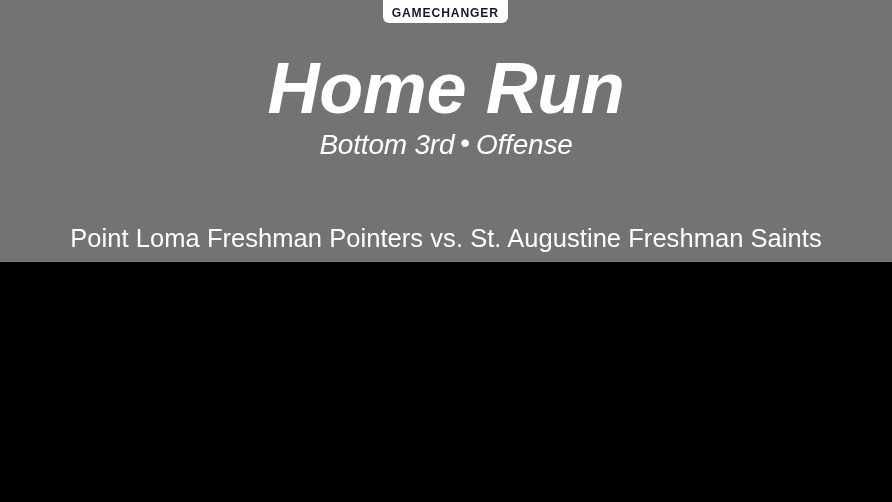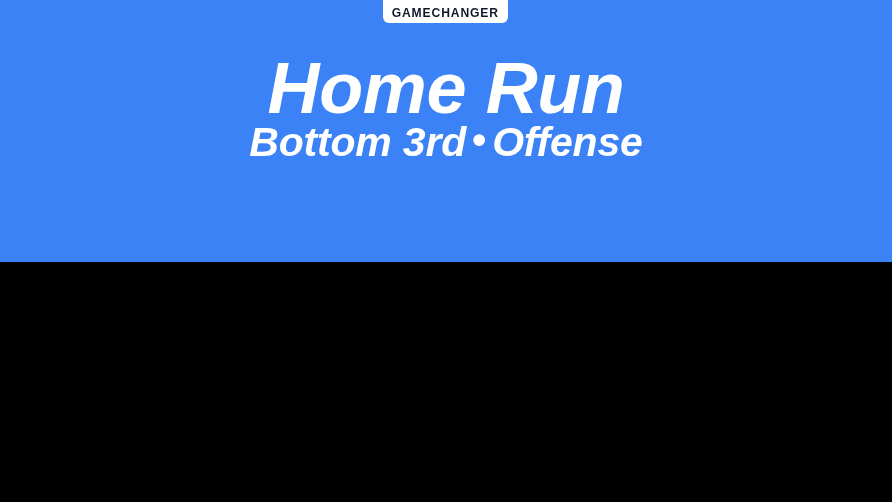--- a/index.html
+++ b/index.html
@@ -14,21 +14,21 @@
   body {
     background: #000000;
     font-family: "Liberation Sans", sans-serif;
     -webkit-font-smoothing: antialiased;
   }
 
   .broadcast-card {
     position: relative;
     width: 892px;
     height: 502px;
-    background: #3b82f6;
+    background: #737373;
     overflow: hidden;
   }
 
   
   .logo-badge {
     position: absolute;
     left: 383px;
     top: -9px;
     width: 125px;
     height: 32px;
@@ -70,24 +70,24 @@
     font-style: italic;
     color: #ffffff;
     line-height: 1.08;
     letter-spacing: -0.4px;
     white-space: nowrap;
   }
 
   .play-context {
     position: absolute;
     left: 0;
-    top: 120px;
+    top: 130px;
     width: 892px;
-    font-size: 41px;
-    font-weight: 700;
+    font-size: 28px;
+    font-weight: 400;
     font-style: italic;
     color: #ffffff;
     line-height: 1.1;
     letter-spacing: -0.2px;
     white-space: nowrap;
   }
 
   .play-context .context-separator {
     display: inline-block;
     font-style: normal;
@@ -134,16 +134,17 @@
   <div class="headline-block">
 
     <div class="play-title">Home Run</div>
 
     <div class="play-context">
       <span>Bottom 3rd</span><span class="context-separator">•</span><span>Offense</span>
     </div>
 
   </div>
 
+  <div class="matchup-line">Point Loma Freshman Pointers vs. St. Augustine Freshman Saints</div>
 
   <div class="lower-stage"></div>
 
 </div>
 
 </body></html>

